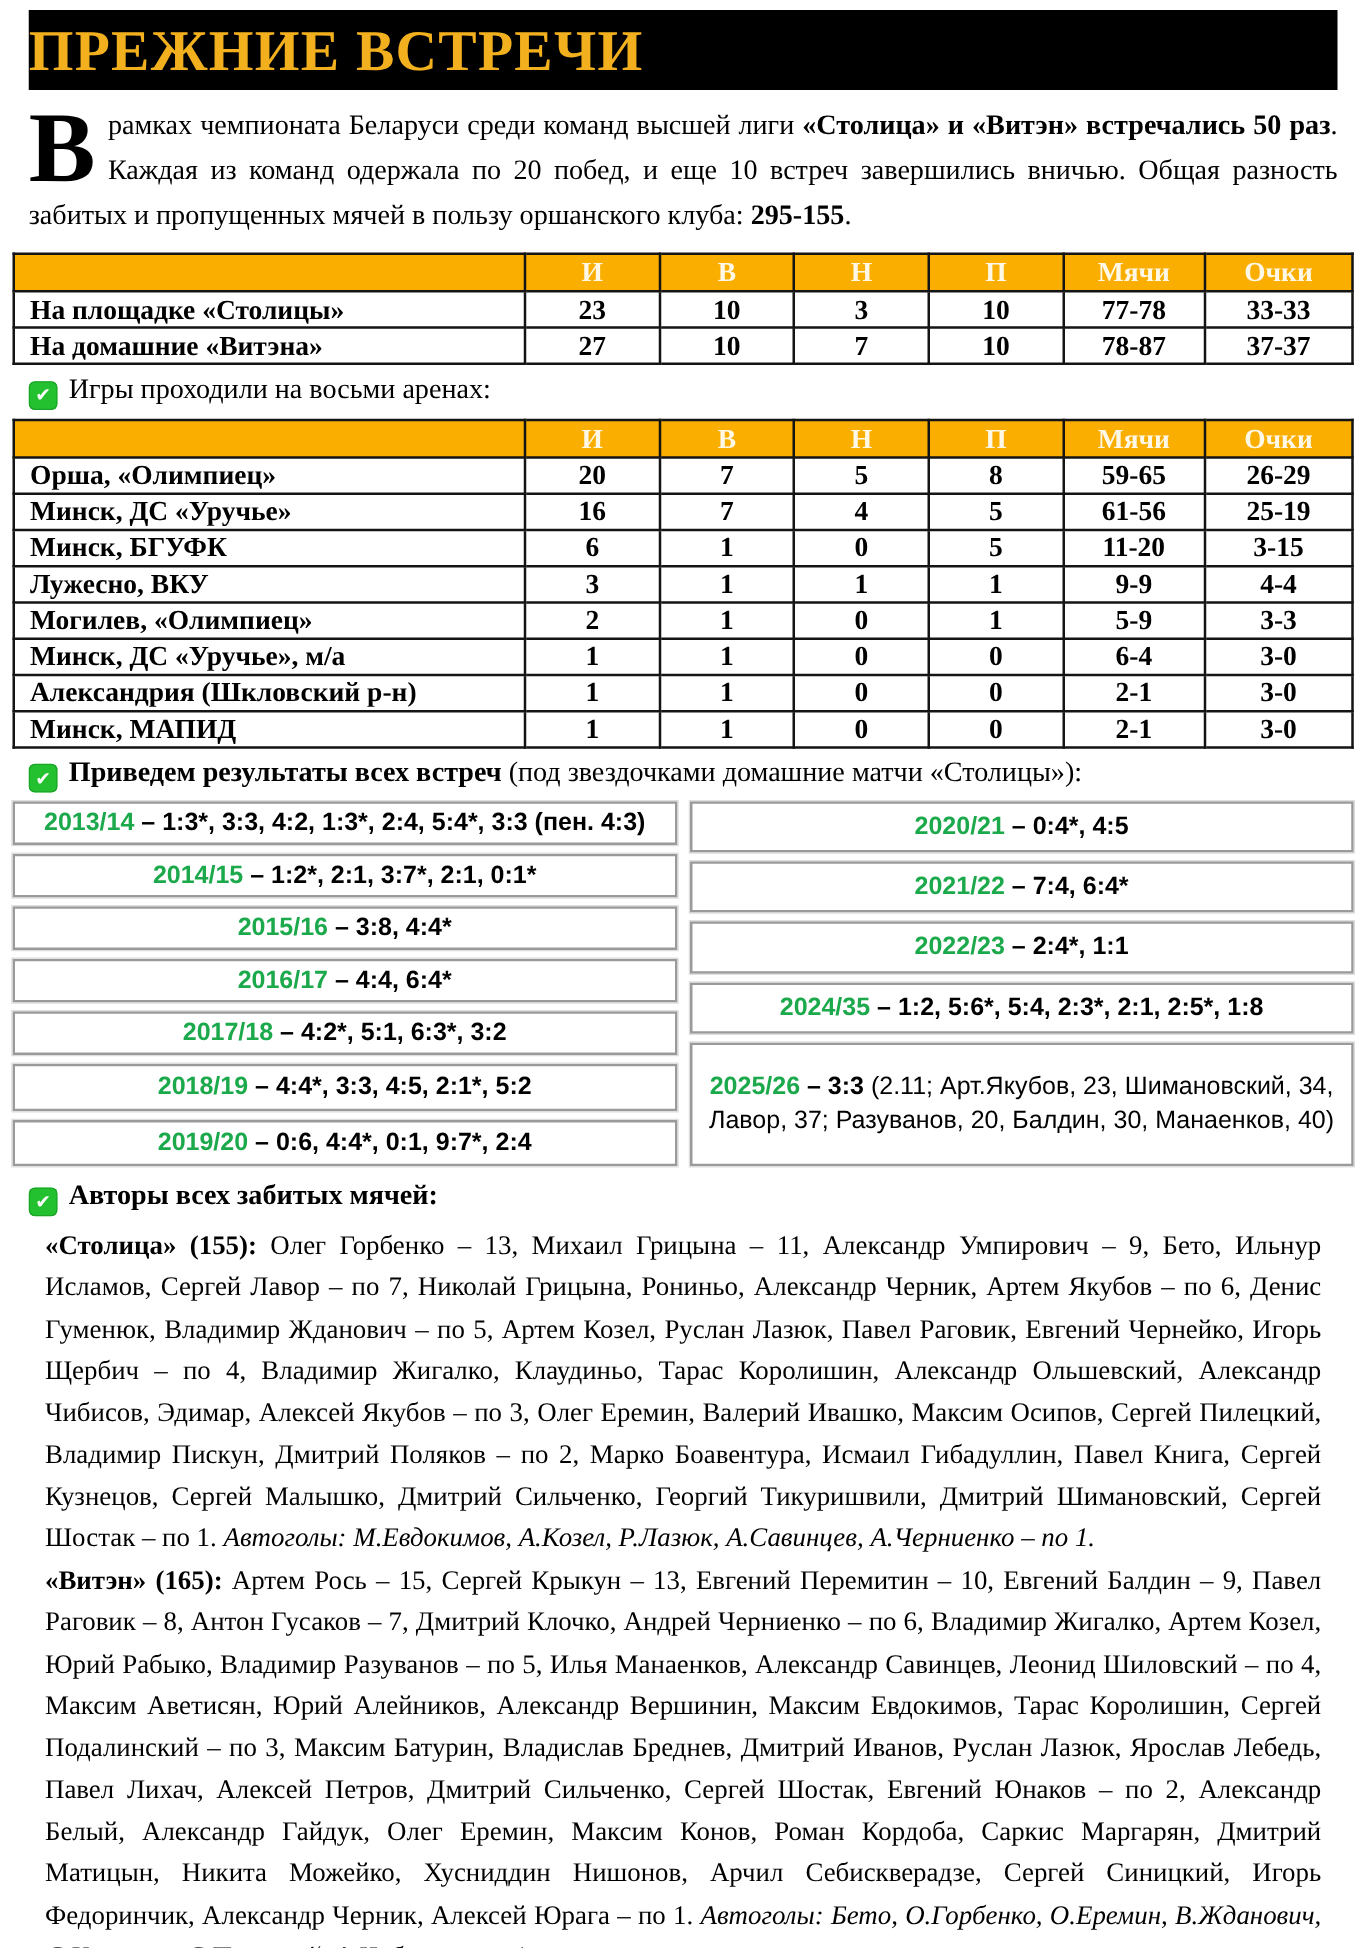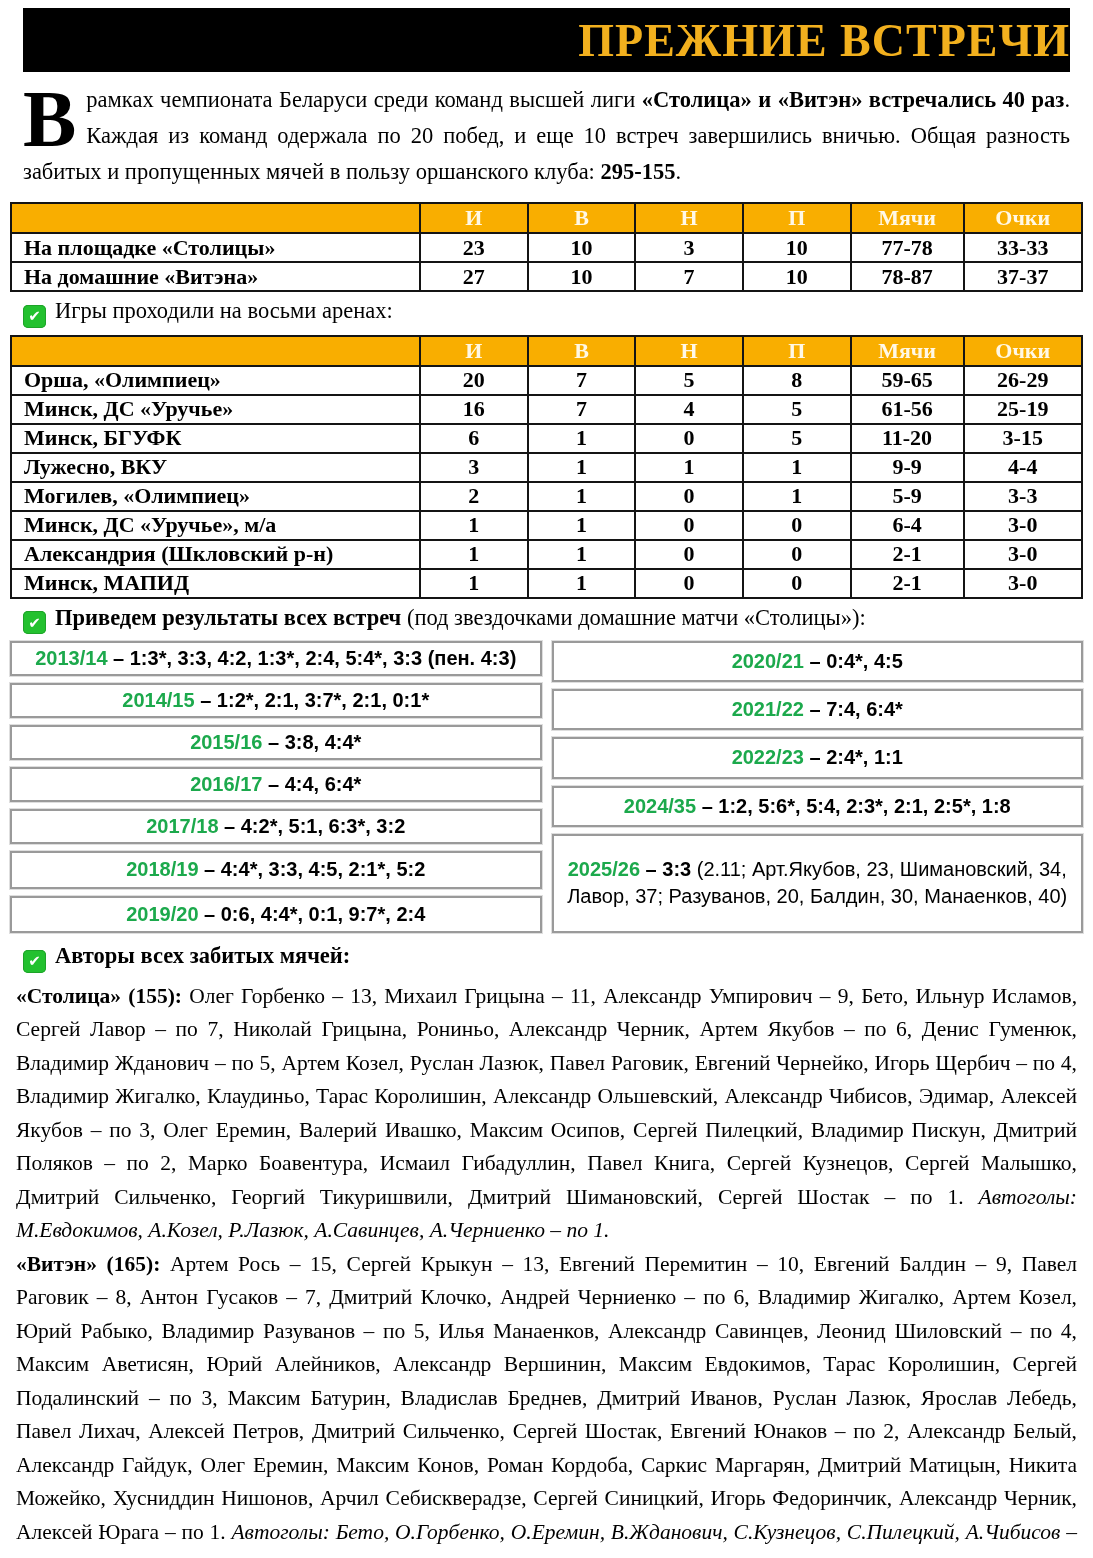--- a/index.html
+++ b/index.html
@@ -6,21 +6,21 @@
   html,body { background:#ffffff; }
   body {
     width:1093px; min-height:1558px; margin:0 auto;
     font-family:"Liberation Serif", serif; color:#000;
   }
   .page { padding:8px 10px 10px 10px; }
 
   
   .banner {
     margin:0 13px 10px 13px; background:#000; height:64px;
-    display:flex; align-items:center; justify-content:flex-end;
+    display:flex; align-items:center; justify-content:flex-start;
   }
   .banner h1 {
     color:#F2B01E; font-size:46px; font-weight:bold; letter-spacing:1px;
     font-family:"Liberation Serif", serif;
   }
 
   
   .intro {
     margin:4px 13px 12px 13px; font-size:22.5px; line-height:36px;
     text-align:justify;
@@ -68,34 +68,34 @@
     text-align:center; font-family:"Liberation Sans", sans-serif;
     font-weight:bold; font-size:20px; padding:2px 8px; line-height:1.35;
   }
   .season-box.tall2 { flex:1.2 1 0; }
   .season-box.tall { flex:2.75 1 0; }
   .season-box .g { color:#1CA94C; }
   .season-box .note { font-weight:normal; }
 
   
   .para {
-    margin:0 6px; font-size:21.5px; line-height:33.5px; text-align:justify;
+    margin:0 26px; font-size:21.5px; line-height:33.5px; text-align:justify;
   }
 </style>
 </head>
 <body>
 
 <div class="page">
 
   <div class="banner">
     <h1>ПРЕЖНИЕ ВСТРЕЧИ</h1>
   </div>
 
   <p class="intro">
-    <span class="dropcap">В</span><span>рамках чемпионата Беларуси среди команд высшей лиги </span><span class="b">«Столица» и «Витэн» встречались 40 раз</span><span>. Каждая из команд одержала по 20 побед, и еще 10 встреч завершились вничью. Общая разность забитых и пропущенных мячей в пользу оршанского клуба: </span><span class="b">295-155</span><span>.</span>
+    <span class="dropcap">В</span><span>рамках чемпионата Беларуси среди команд высшей лиги </span><span class="b">«Столица» и «Витэн» встречались 50 раз</span><span>. Каждая из команд одержала по 20 побед, и еще 10 встреч завершились вничью. Общая разность забитых и пропущенных мячей в пользу оршанского клуба: </span><span class="b">295-155</span><span>.</span>
   </p>
 
   <table class="stat">
     <colgroup>
       <col class="c-lbl">
         <col class="c-num">
         <col class="c-num">
         <col class="c-num">
         <col class="c-num">
         <col class="c-ball">

